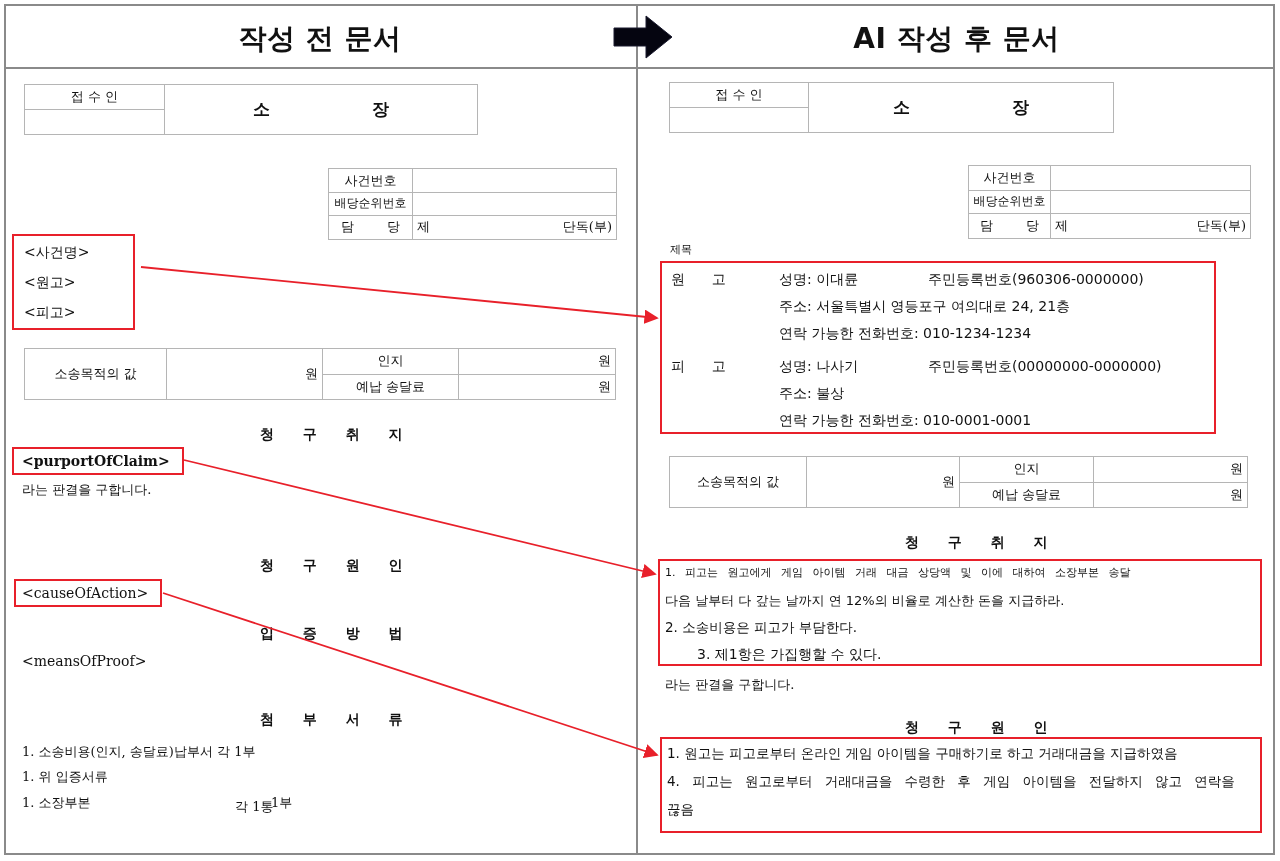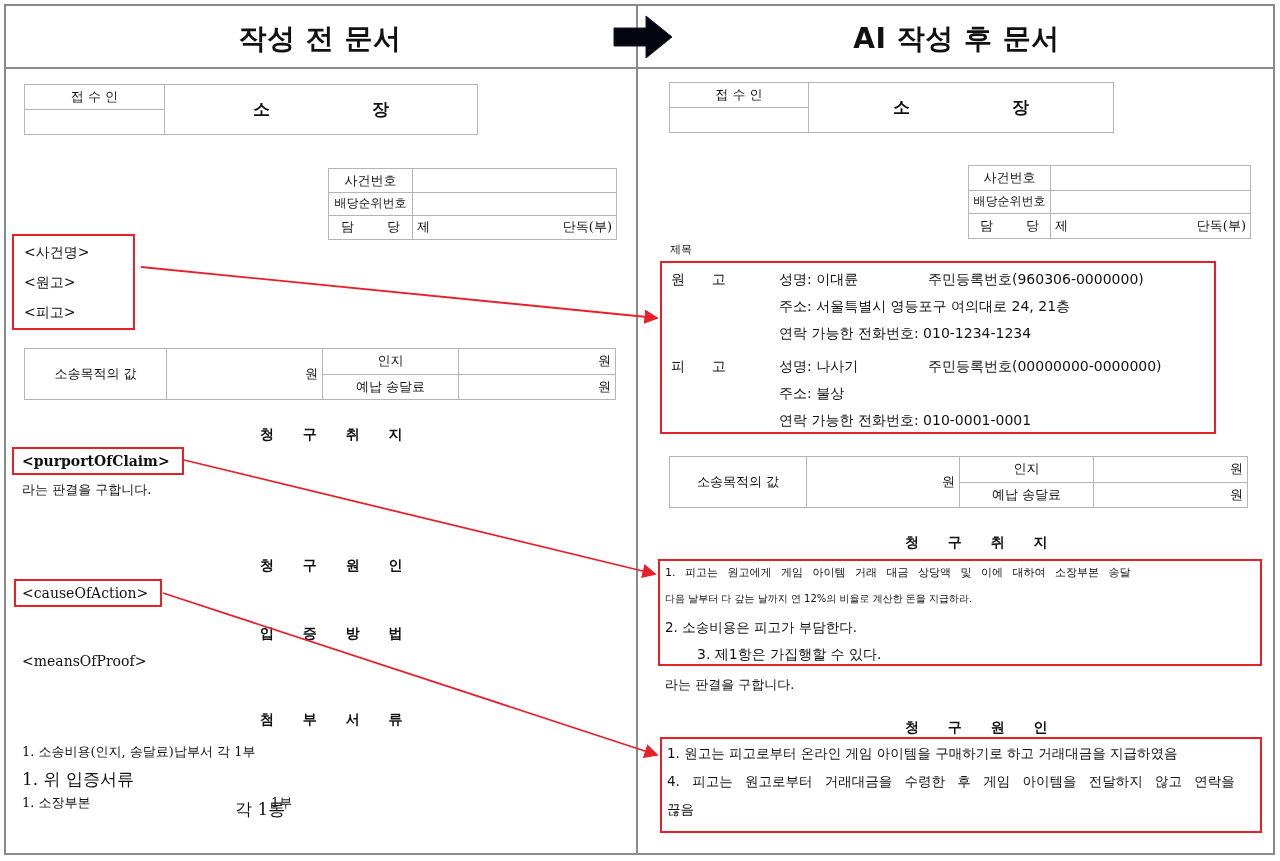--- a/index.html
+++ b/index.html
@@ -92,21 +92,21 @@
 
 <div class="sect" style="left:260px;top:557px;">청 구 원 인</div>
 <div class="redbox" style="left:14px;top:579px;width:148px;height:28px;"></div>
 <div class="txt mono" style="left:22px;top:585px;">&lt;causeOfAction&gt;</div>
 
 <div class="sect" style="left:260px;top:625px;">입 증 방 법</div>
 <div class="txt mono" style="left:22px;top:653px;">&lt;meansOfProof&gt;</div>
 
 <div class="sect" style="left:260px;top:697px;margin-top:14px;">첨 부 서 류</div>
 <div class="txt mono" style="left:22px;top:743px;font-size:13px;"><span>1. 소송비용(인지, 송달료)납부서</span> <span>각 1부</span></div>
-<div class="txt mono" style="left:22px;top:768px;font-size:17px;"><span>1. 위 입증서류</span><span style="position:absolute;left:213px;margin-top:30px;">각 1통</span></div>
+<div class="txt mono" style="left:22px;top:768px;font-size:13px;"><span>1. 위 입증서류</span><span style="position:absolute;left:213px;margin-top:30px;">각 1통</span></div>
 <div class="txt mono" style="left:22px;top:794px;font-size:13px;"><span>1. 소장부본</span><span style="position:absolute;left:249px;">1부</span></div>
 
 <table class="tbl" style="left:669px;top:82px;width:445px;height:50px;">
   <tbody>
       <tr style="height:25px;">
     <td style="width:139px;text-align:center;">접 수 인</td>
     <td rowspan="2" style="text-align:center;font-size:17px;font-weight:bold;">
       <span>소</span>
       <span style="display:inline-block;width:90px;"></span>
       <span>장</span>
@@ -164,21 +164,21 @@
   <tr>
         <td style="text-align:center;">예납 송달료</td>
       <td style="text-align:right;">원</td>
       </tr>
 </tbody>
   </table>
 
 <div class="sect" style="left:905px;top:534px;">청 구 취 지</div>
 <div class="redbox" style="left:658px;top:559px;width:604px;height:107px;"></div>
 <div class="txt" style="left:665px;top:565px;font-size:11px;word-spacing:6px;">1. 피고는 원고에게 게임 아이템 거래 대금 상당액 및 이에 대하여 소장부본 송달</div>
-<div class="txt" style="left:665px;top:592px;font-size:10px;">다음 날부터 다 갚는 날까지 연 12%의 비율로 계산한 돈을 지급하라.</div>
+<div class="txt" style="left:665px;top:592px;font-size:13px;">다음 날부터 다 갚는 날까지 연 12%의 비율로 계산한 돈을 지급하라.</div>
 <div class="txt" style="left:665px;top:619px;font-size:13.5px;">2. 소송비용은 피고가 부담한다.</div>
 <div class="txt" style="left:697px;top:646px;font-size:14px;">3. 제1항은 가집행할 수 있다.</div>
 <div class="txt mono" style="left:665px;top:676px;font-size:13px;">라는 판결을 구합니다.</div>
 
 <div class="sect" style="left:905px;top:719px;">청 구 원 인</div>
 <div class="redbox" style="left:660px;top:737px;width:602px;height:96px;"></div>
 <div class="txt" style="left:667px;top:745px;font-size:13.5px;">1. 원고는 피고로부터 온라인 게임 아이템을 구매하기로 하고 거래대금을 지급하였음</div>
 <div class="txt" style="left:667px;top:773px;font-size:13.5px;word-spacing:8px;">4. 피고는 원고로부터 거래대금을 수령한 후 게임 아이템을 전달하지 않고 연락을</div>
 <div class="txt" style="left:667px;top:801px;font-size:13.5px;">끊음</div>
 

